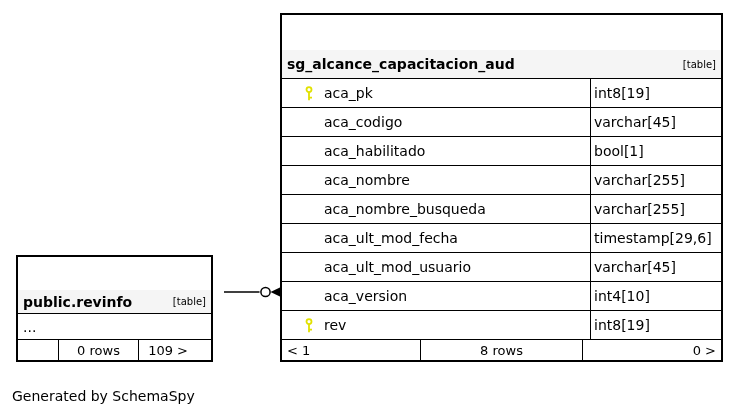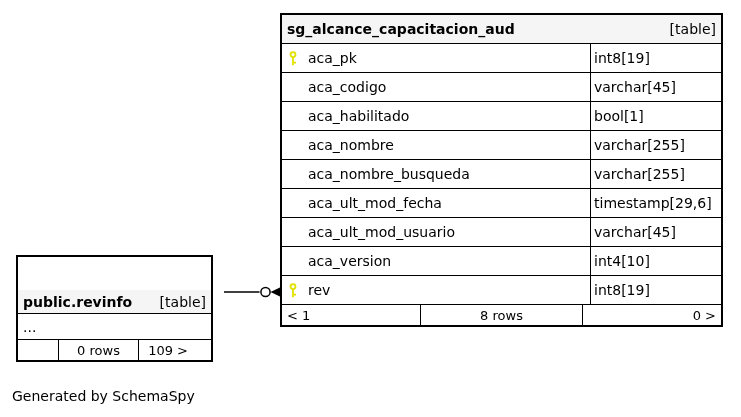--- a/index.html
+++ b/index.html
@@ -25,39 +25,40 @@
   #revinfo-table { left: 16px; top: 255px; width: 197px; }
 
   .thead {
     display: flex;
     justify-content: space-between;
     align-items: center;
     background: #f5f5f5;
     border-bottom: 1px solid #000;
     padding: 0 5px;
   }
-  #main-table .thead { height: 28px; }
+  #main-table .thead { height: 28px; margin-top: 35px; }
   #revinfo-table .thead { height: 23px; margin-top: 33px; }
   .ttitle { font-weight: bold; font-size: 14px; white-space: nowrap; }
-  .ttag { font-size: 14px; white-space: nowrap; }
+  .ttag { font-size: 10px; white-space: nowrap; }
 
   .trow {
     display: flex;
     height: 28px;
     border-bottom: 1px solid #000;
     font-size: 14px;
   }
   .cell-name {
     width: 309px;
     box-sizing: border-box;
     border-right: 1px solid #000;
     display: flex;
     align-items: center;
     white-space: nowrap;
     overflow: hidden;
+    padding-left: 16px;
   }
   .key-slot {
     width: 19px;
     padding-left: 7px;
     flex: none;
     display: flex;
     align-items: center;
   }
   .cell-type {
     flex: 1;

